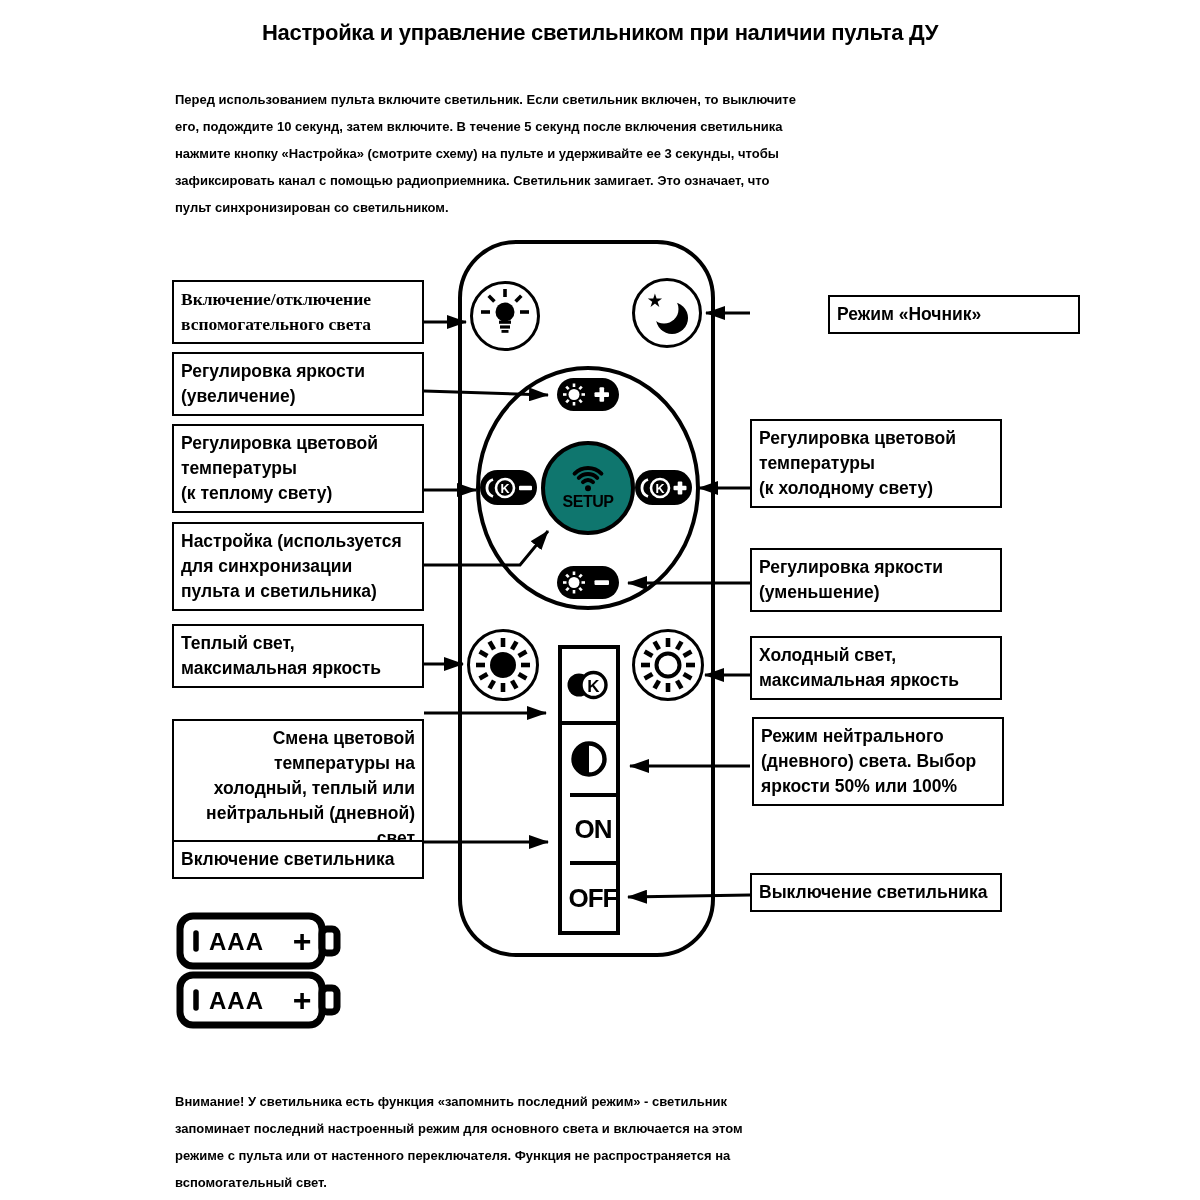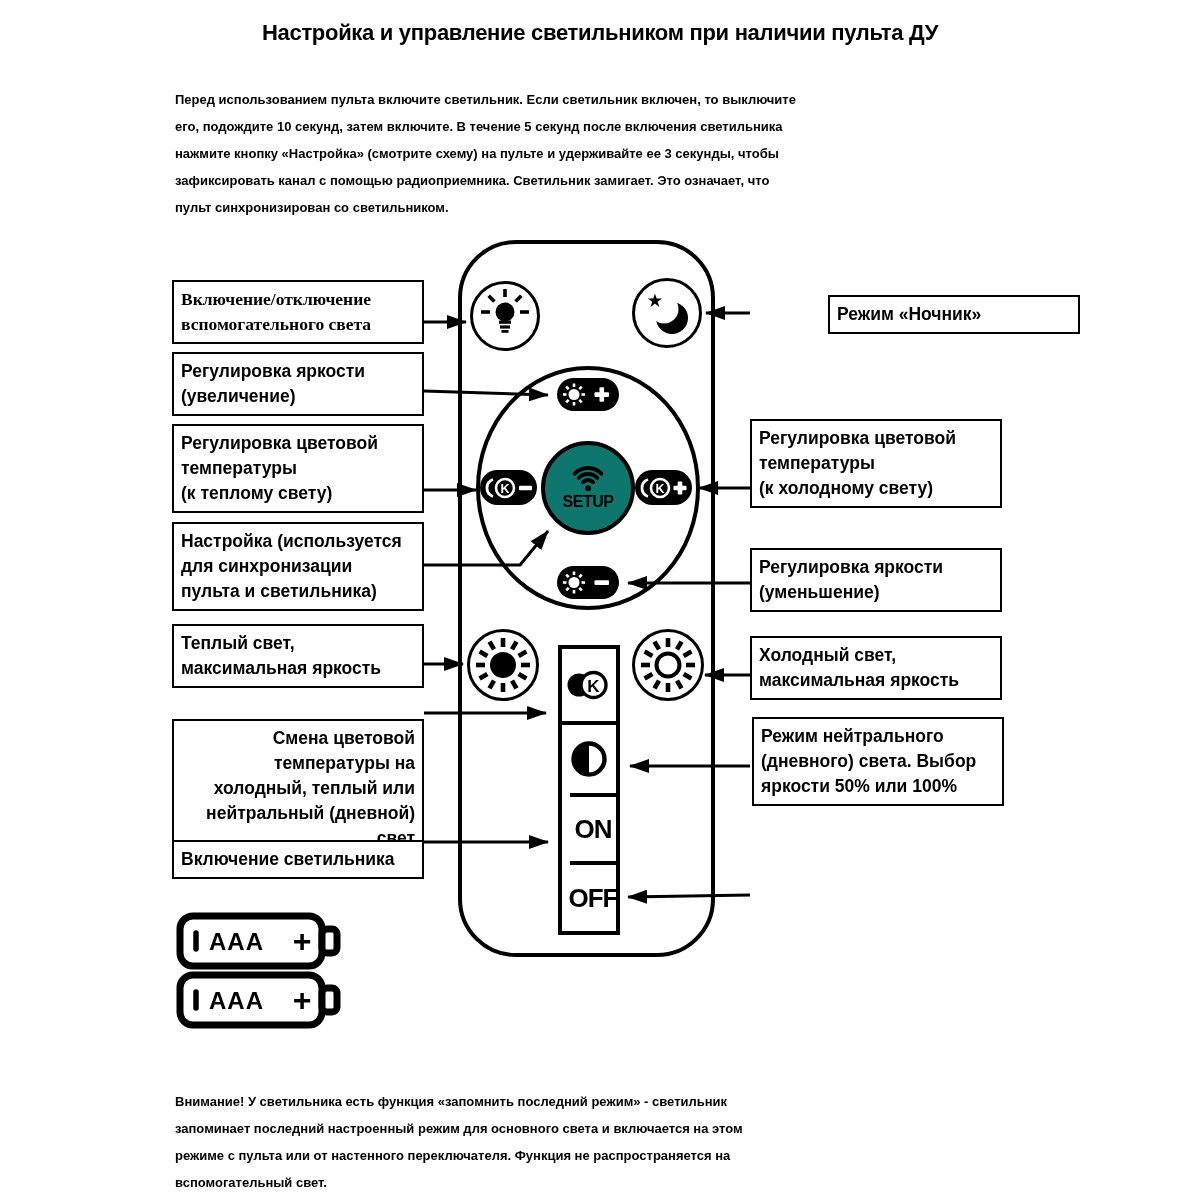--- a/index.html
+++ b/index.html
@@ -223,20 +223,21 @@
   <div class="abs box" style="left:750px;top:419px;">Регулировка цветовой
 температуры
 (к холодному свету)</div>
   <div class="abs box" style="left:750px;top:548px;">Регулировка яркости
 (уменьшение)</div>
   <div class="abs box" style="left:750px;top:636px;">Холодный свет,
 максимальная яркость</div>
   <div class="abs box" style="left:752px;top:717px;">Режим нейтрального
 (дневного) света. Выбор
 яркости 50% или 100%</div>
+  <div class="abs box" style="left:750px;top:873px;">Выключение светильника</div>
 
   <svg class="abs" style="left:0;top:0;pointer-events:none;" width="1200" height="1200" viewBox="0 0 1200 1200">
     <defs>
       <marker id="ah" markerUnits="userSpaceOnUse" markerWidth="20" markerHeight="14" refX="19" refY="7" orient="auto">
         <path d="M0,0 L20,7 L0,14 Z" fill="#000"></path>
       </marker>
     </defs>
     <g stroke="#000" stroke-width="3" fill="none">
       <line x1="424" y1="322" x2="466" y2="322" marker-end="url(#ah)"></line>
       <line x1="424" y1="391" x2="548" y2="395" marker-end="url(#ah)"></line>

